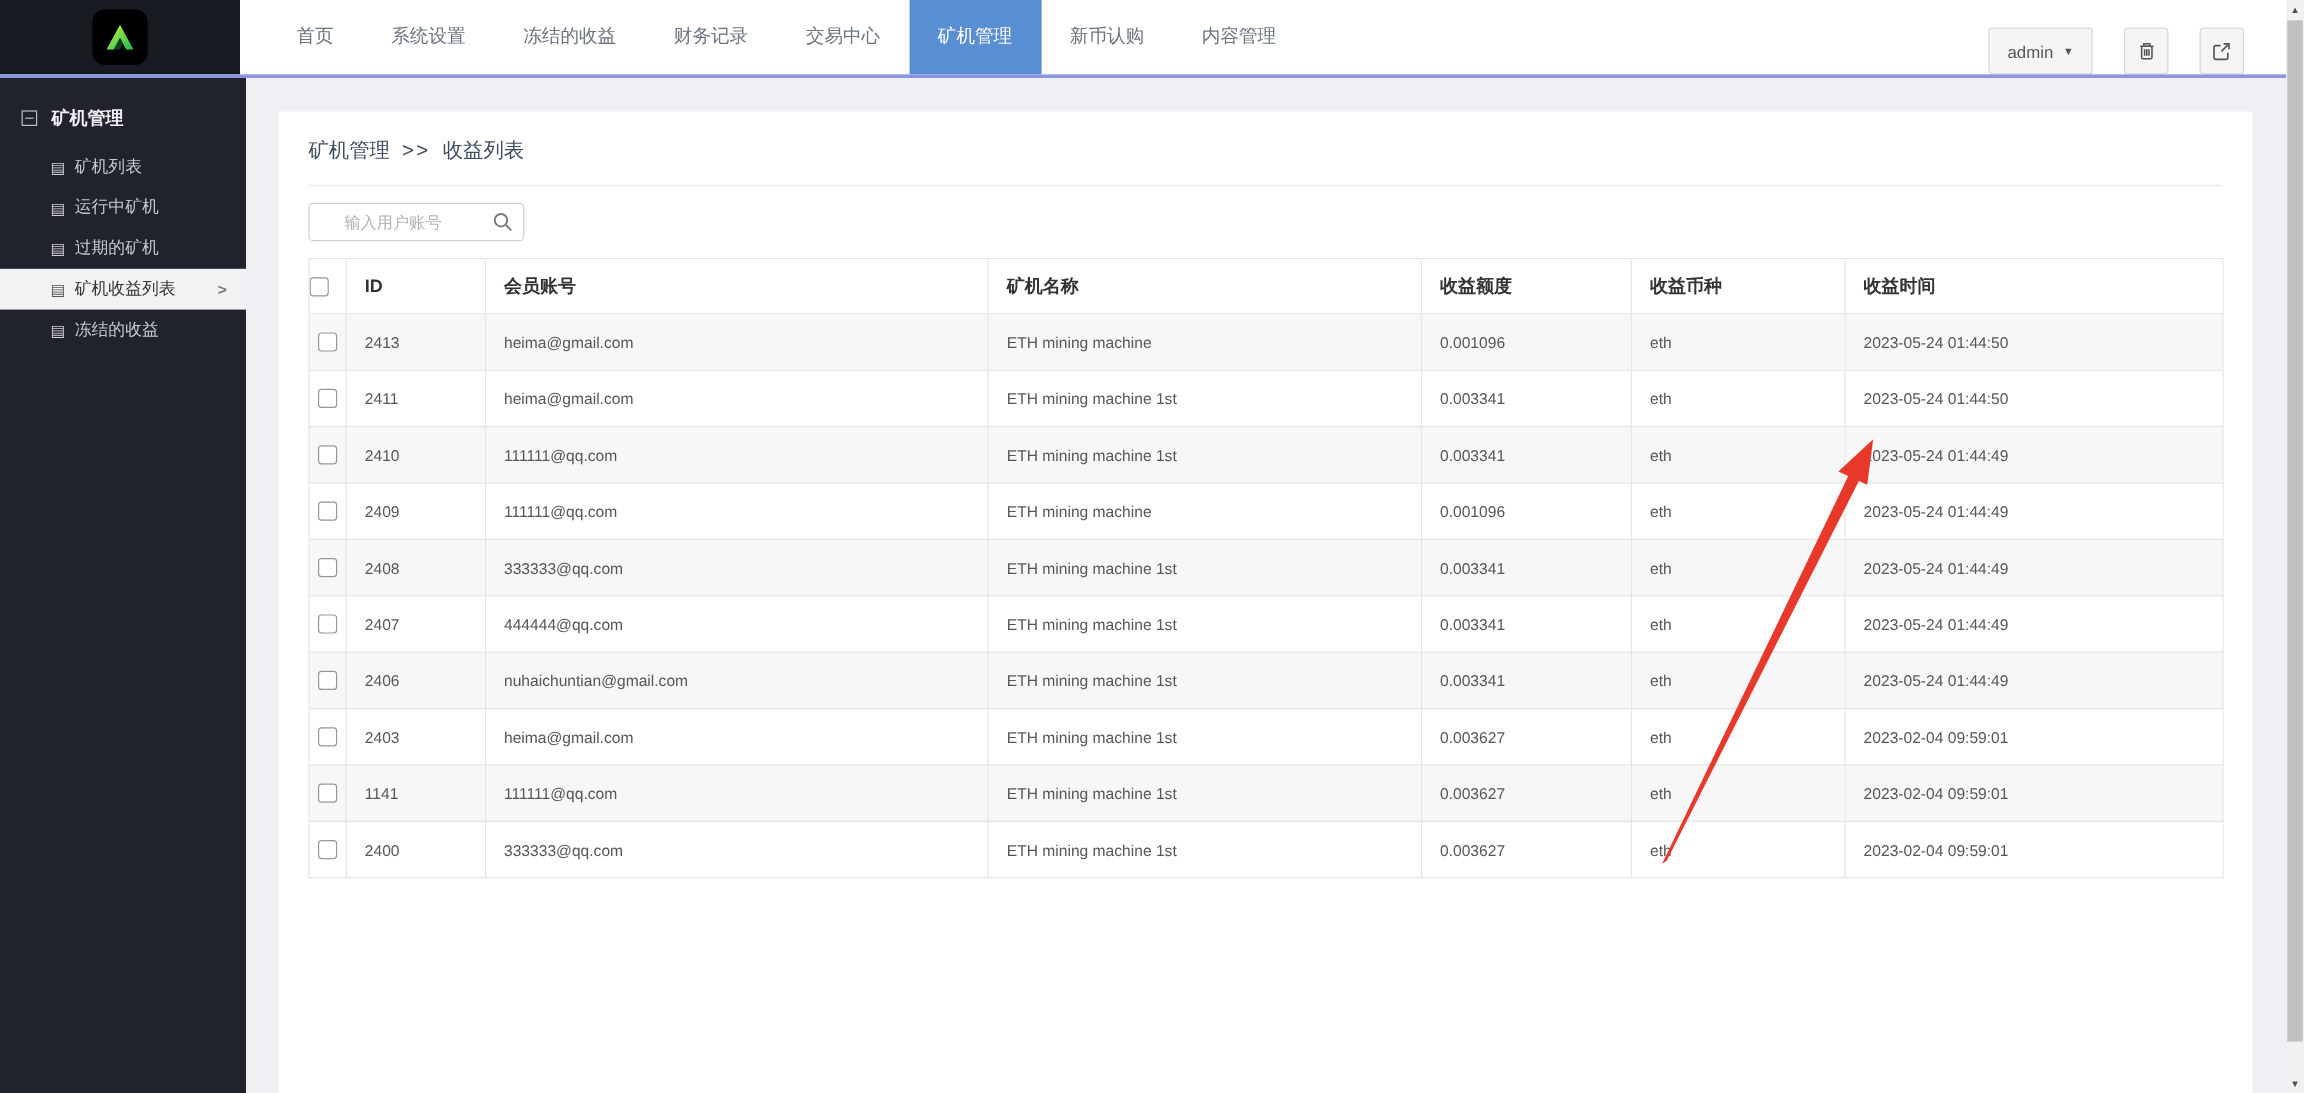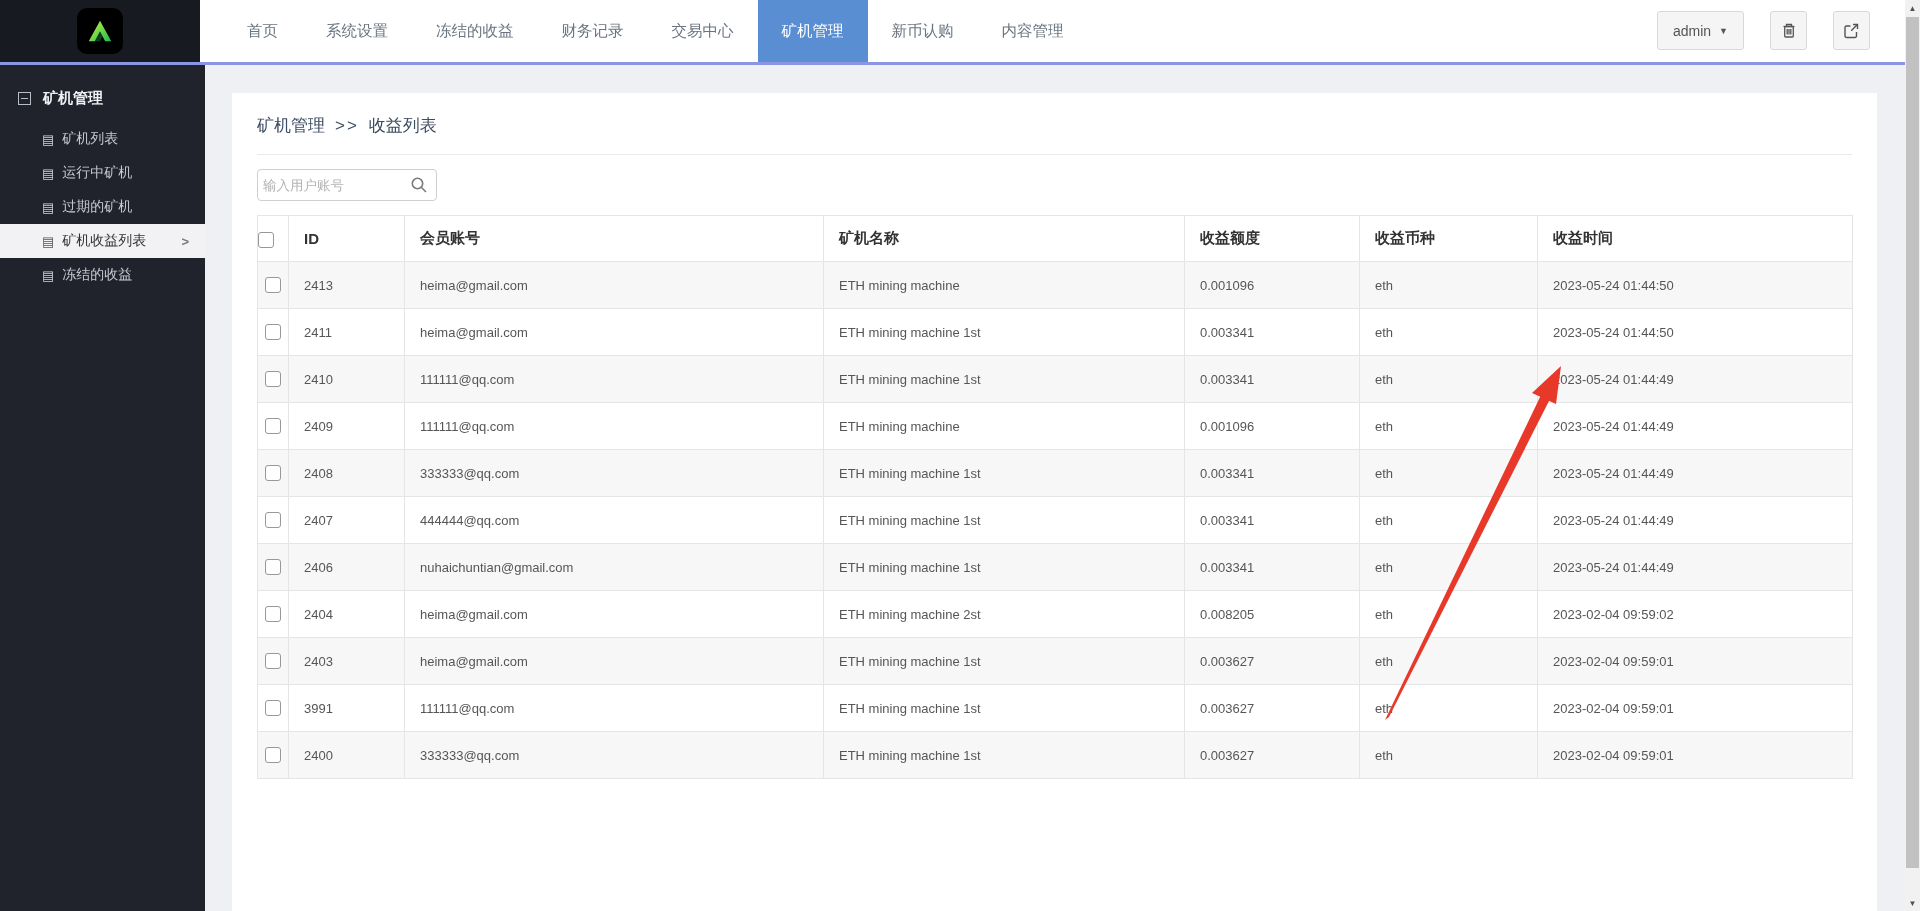--- a/index.html
+++ b/index.html
@@ -21,21 +21,21 @@
   }
 
   
   .navbar{position:absolute;left:0;top:0;width:1920px;height:62px;background:#fff;z-index:5;}
   .nav-underline{position:absolute;left:0;top:62px;width:1920px;height:3px;background:var(--nav-line);z-index:6;}
   .logo-block{position:absolute;left:0;top:0;width:200px;height:62px;background:#181a22;display:flex;align-items:center;justify-content:center;}
   .logo-badge{width:46px;height:46px;border-radius:10px;background:#000;display:flex;align-items:center;justify-content:center;}
   .nav-tabs{position:absolute;left:200px;top:0;height:62px;display:flex;margin-left:23px;}
   .nav-tab{height:62px;line-height:62px;padding:0 24px;font-size:15.5px;color:#6a7480;cursor:pointer;white-space:nowrap;}
   .nav-tab.active{background:var(--accent);color:#fff;}
-  .nav-right{position:absolute;right:50px;top:11px;display:flex;gap:26px;align-items:center;padding-left:20px;}
+  .nav-right{position:absolute;right:50px;top:23px;display:flex;gap:26px;align-items:center;padding-left:20px;}
   .nav-btn{height:39px;background:#f5f5f5;border:1px solid #d9d9d9;border-radius:3px;display:flex;align-items:center;justify-content:center;color:#555;cursor:pointer;}
   .nav-btn.admin{padding:0 15px;font-size:14px;gap:8px;}
   .nav-btn.icon-only{width:37px;}
   .caret{font-size:9px;color:#555;}
 
   
   .sidebar{position:absolute;left:0;top:65px;width:205px;height:846px;background:var(--sidebar-bg);z-index:4;}
   .side-section{display:flex;align-items:center;gap:12px;padding:24px 0 14px 18px;color:#f0f1f5;font-size:15px;font-weight:bold;cursor:pointer;}
   .collapse-box{width:13px;height:13px;border:1px solid #b9bcc9;position:relative;flex:0 0 auto;}
   .collapse-box::after{content:"";position:absolute;left:2px;right:2px;top:5px;height:1px;background:#b9bcc9;}
@@ -45,21 +45,21 @@
   .side-item.active .doc-ico{color:#555;}
   .side-item .chev{position:absolute;right:16px;color:#777;font-size:13px;font-weight:bold;}
 
   
   .main{position:absolute;left:205px;top:65px;width:1700px;height:846px;background:var(--page-bg);}
   .panel{position:absolute;left:27px;top:28px;width:1645px;height:900px;background:#fff;padding:0 25px;}
   .breadcrumb{padding-top:21px;font-size:17px;color:#3c4c61;display:flex;gap:10px;align-items:center;}
   .breadcrumb .sep{letter-spacing:2px;}
   .panel-divider{margin-top:17px;border-bottom:1px solid #e9e9e9;}
   .search-row{margin-top:14px;position:relative;width:180px;}
-  .search-input{width:180px;height:32px;border:1px solid #cfcfcf;border-radius:4px;padding:0 34px 0 5px;font-size:13.5px;color:#555;outline:none;background:#fff;font-family:inherit;}
+  .search-input{width:180px;height:32px;border:1px solid #cfcfcf;border-radius:4px;padding:0 34px 0 29px;font-size:13.5px;color:#555;outline:none;background:#fff;font-family:inherit;}
   .search-input::placeholder{color:#b3b3b3;}
   .search-ico{position:absolute;right:9px;top:7px;cursor:pointer;}
 
   
   table.grid{margin-top:14px;border-collapse:collapse;width:1595px;table-layout:fixed;}
   .grid th,.grid td{border:1px solid var(--border);overflow:hidden;white-space:nowrap;}
   .grid th{height:46px;text-align:left;padding:0 15px;font-size:15px;color:#333;background:#fff;}
   .grid td{height:47px;padding:0 15px;font-size:13px;color:#565656;}
   .grid tbody tr:nth-child(odd){background:var(--stripe);}
   .cb-cell{text-align:center;padding:0 !important;}
@@ -254,39 +254,30 @@
             <td class="cb-cell"><span class="cb"></span></td>
             <td>2406</td>
             <td>nuhaichuntian@gmail.com</td>
             <td>ETH mining machine 1st</td>
             <td>0.003341</td>
             <td>eth</td>
             <td>2023-05-24 01:44:49</td>
           </tr>
           <tr>
             <td class="cb-cell"><span class="cb"></span></td>
-            <td>2404</td>
-            <td>heima@gmail.com</td>
-            <td>ETH mining machine 2st</td>
-            <td>0.008205</td>
-            <td>eth</td>
-            <td>2023-02-04 09:59:02</td>
-          </tr>
-          <tr>
-            <td class="cb-cell"><span class="cb"></span></td>
             <td>2403</td>
             <td>heima@gmail.com</td>
             <td>ETH mining machine 1st</td>
             <td>0.003627</td>
             <td>eth</td>
             <td>2023-02-04 09:59:01</td>
           </tr>
           <tr>
             <td class="cb-cell"><span class="cb"></span></td>
-            <td>3991</td>
+            <td>1141</td>
             <td>111111@qq.com</td>
             <td>ETH mining machine 1st</td>
             <td>0.003627</td>
             <td>eth</td>
             <td>2023-02-04 09:59:01</td>
           </tr>
           <tr>
             <td class="cb-cell"><span class="cb"></span></td>
             <td>2400</td>
             <td>333333@qq.com</td>

